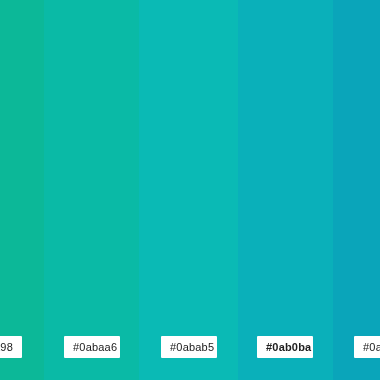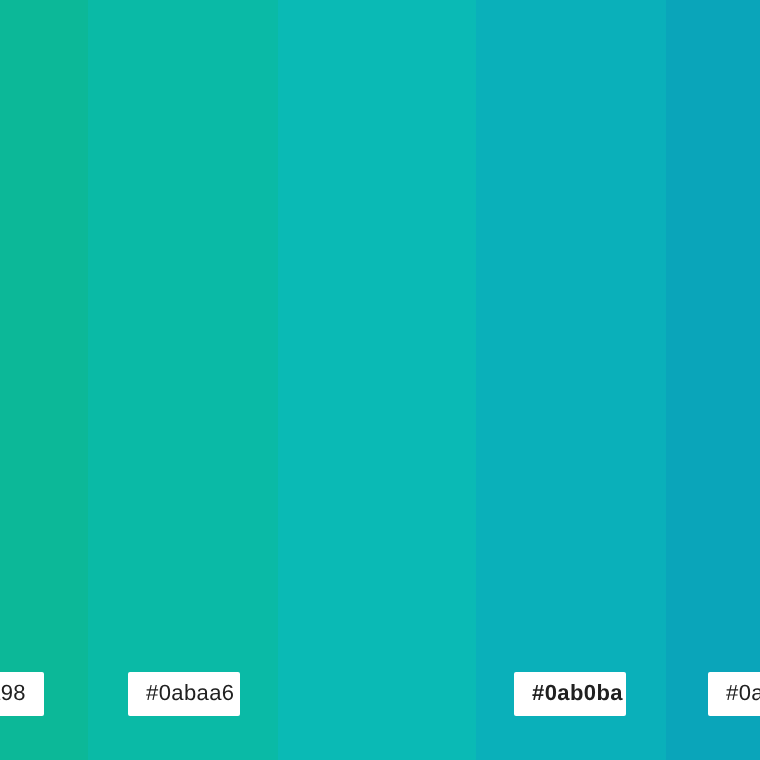--- a/index.html
+++ b/index.html
@@ -55,17 +55,18 @@
 </style>
 </head>
 <body>
 
 <div id="palette">
     <div class="swatch" style="left: 0px; width: 44px; background: rgb(12, 184, 152);"></div>
     <div class="swatch-label clip-left" style="left: -28px; width: 50px; top: 336px; height: 22px; line-height: 22px;">a98</div>
     <div class="swatch" style="left: 44px; width: 95px; background: rgb(10, 186, 166);"></div>
     <div class="swatch-label" style="left: 64px; width: 56px; top: 336px; height: 22px; line-height: 22px;">#0abaa6</div>
     <div class="swatch" style="left: 139px; width: 99px; background: rgb(10, 186, 181);"></div>
+    <div class="swatch-label" style="left: 161px; width: 56px; top: 336px; height: 22px; line-height: 22px;">#0abab5</div>
     <div class="swatch" style="left: 238px; width: 95px; background: rgb(10, 176, 186);"></div>
     <div class="swatch-label" style="left: 257px; width: 56px; top: 336px; height: 22px; line-height: 22px; font-weight: bold;">#0ab0ba</div>
     <div class="swatch" style="left: 333px; width: 47px; background: rgb(10, 165, 186);"></div>
     <div class="swatch-label clip-right" style="left: 354px; width: 56px; top: 336px; height: 22px; line-height: 22px;">#0a</div>
   </div>
 
 </body></html>

